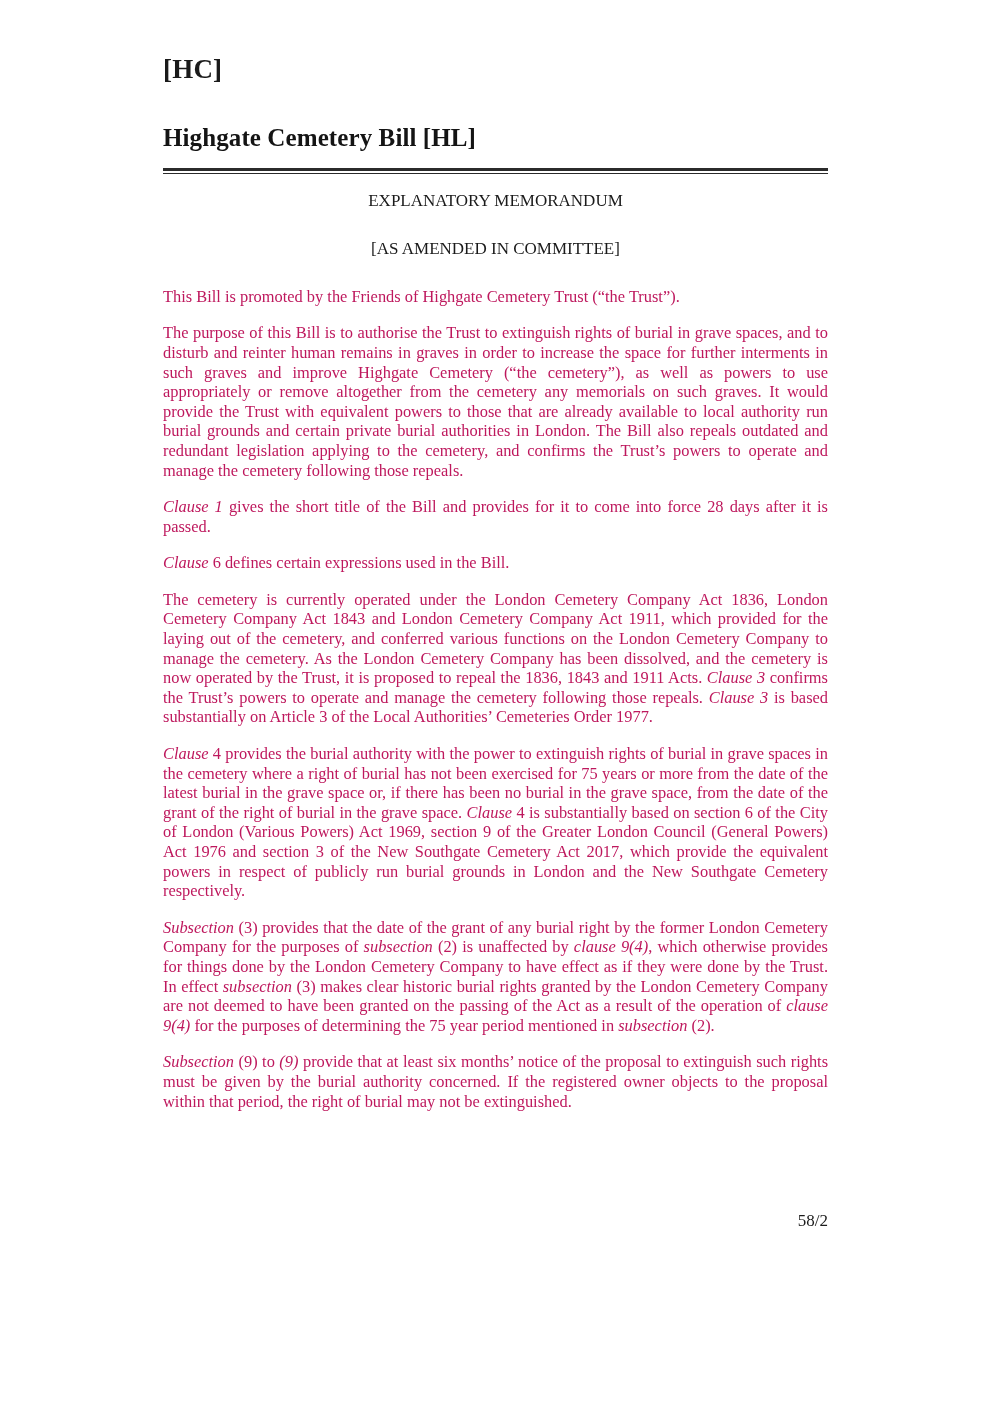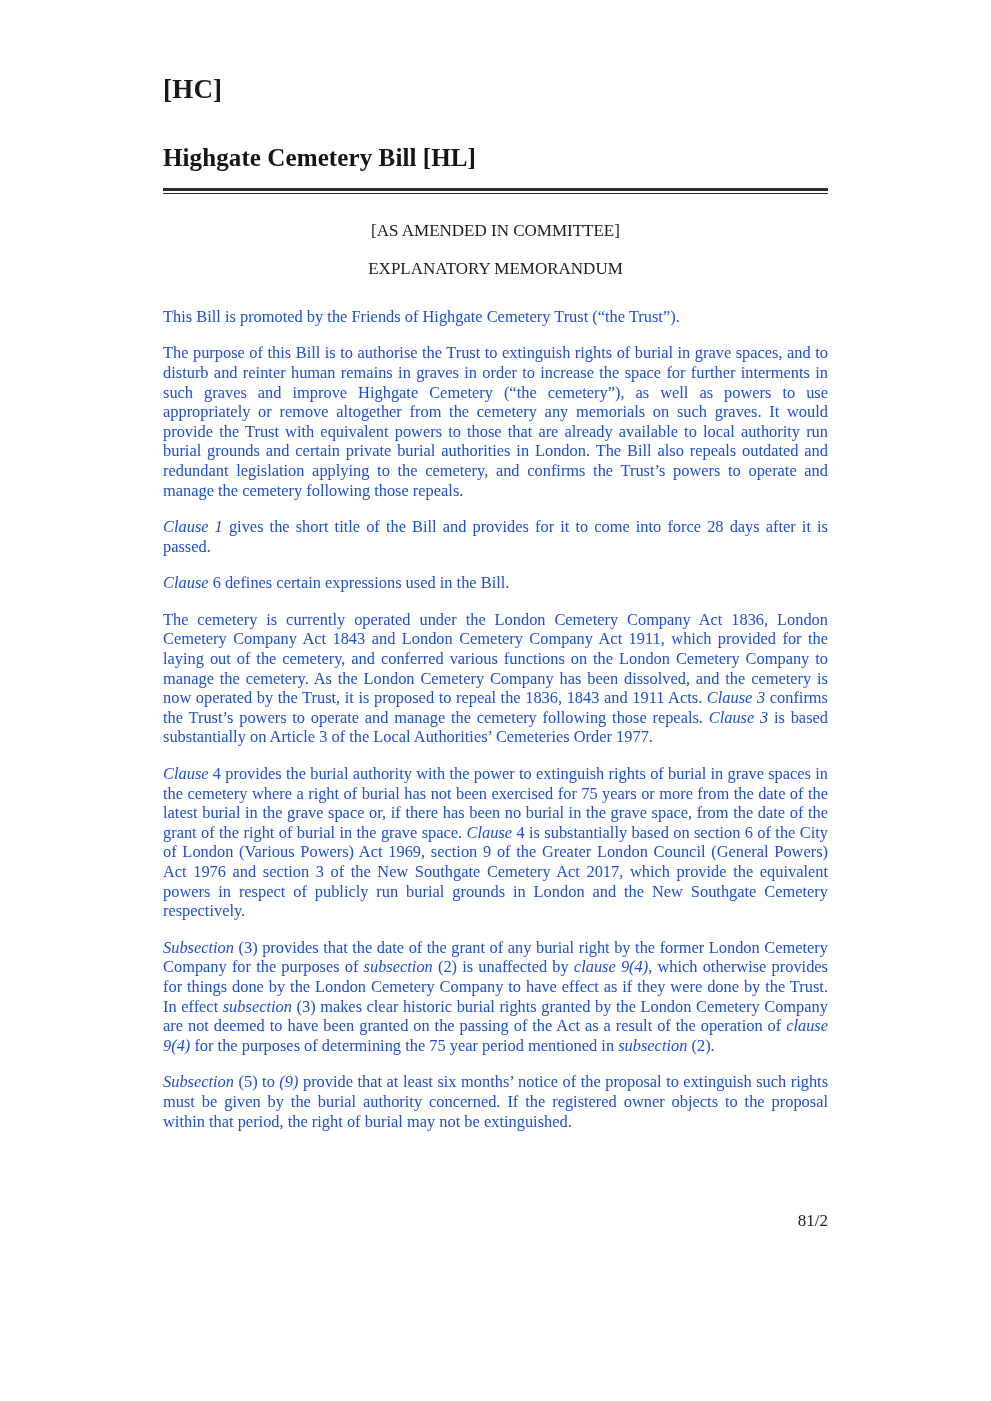--- a/index.html
+++ b/index.html
@@ -23,21 +23,21 @@
     position: absolute;
     left: 163px;
     top: 0;
     width: 665px;
   }
   .hc-mark {
     font-size: 27px;
     font-weight: bold;
     letter-spacing: 0.2px;
     line-height: 1;
-    padding-top: 76px;
+    padding-top: 56px;
     color: #1a1a1a;
   }
   .doc-title {
     text-align: left;
     font-size: 25px;
     font-weight: bold;
     line-height: 1.1;
     margin-top: 41px;
     letter-spacing: 0.1px;
     color: #141414;
@@ -59,21 +59,21 @@
   }
   .subhead.first { margin-top: 26px; }
   .subhead.second { margin-top: 16px; }
 
   .body-text {
     margin-top: 28px;
     font-size: 16.4px;
     line-height: 19.6px;
     text-align: justify;
     text-justify: inter-word;
-    color: #1d4ed8;
+    color: #be185d;
     hyphens: none;
   }
   .body-text + .body-text {
     margin-top: 17px;
   }
   .body-text i, .body-text em {
     font-style: italic;
     margin-top: 30px;
   }
   .footer-num {
@@ -92,31 +92,31 @@
 
 <div class="page">
   <div class="content">
 
     <div class="hc-mark">[HC]</div>
 
     <h1 class="doc-title">Highgate Cemetery Bill [HL]</h1>
 
     <div class="rule"></div>
 
+    <div class="subhead second">EXPLANATORY MEMORANDUM</div>
+
     <div class="subhead first">[AS AMENDED IN COMMITTEE]</div>
-
-    <div class="subhead second">EXPLANATORY MEMORANDUM</div>
 
     <div id="paragraphs">
         <p class="body-text"><span>This Bill is promoted by the Friends of Highgate Cemetery Trust (“the Trust”).</span></p>
         <p class="body-text"><span>The purpose of this Bill is to authorise the Trust to extinguish rights of burial in grave spaces, and to disturb and reinter human remains in graves in order to increase the space for further interments in such graves and improve Highgate Cemetery (“the cemetery”), as well as powers to use appropriately or remove altogether from the cemetery any memorials on such graves. It would provide the Trust with equivalent powers to those that are already available to local authority run burial grounds and certain private burial authorities in London. The Bill also repeals outdated and redundant legislation applying to the cemetery, and confirms the Trust’s powers to operate and manage the cemetery following those repeals.</span></p>
         <p class="body-text"><i>Clause 1</i><span> gives the short title of the Bill and provides for it to come into force 28 days after it is passed.</span></p>
         <p class="body-text"><i>Clause</i><span> 6 defines certain expressions used in the Bill.</span></p>
         <p class="body-text"><span>The cemetery is currently operated under the London Cemetery Company Act 1836, London Cemetery Company Act 1843 and London Cemetery Company Act 1911, which provided for the laying out of the cemetery, and conferred various functions on the London Cemetery Company to manage the cemetery. As the London Cemetery Company has been dissolved, and the cemetery is now operated by the Trust, it is proposed to repeal the 1836, 1843 and 1911 Acts. </span><i>Clause 3</i><span> confirms the Trust’s powers to operate and manage the cemetery following those repeals. </span><i>Clause 3</i><span> is based substantially on Article 3 of the Local Authorities’ Cemeteries Order 1977.</span></p>
         <p class="body-text"><i>Clause</i><span> 4 provides the burial authority with the power to extinguish rights of burial in grave spaces in the cemetery where a right of burial has not been exercised for 75 years or more from the date of the latest burial in the grave space or, if there has been no burial in the grave space, from the date of the grant of the right of burial in the grave space. </span><i>Clause</i><span> 4 is substantially based on section 6 of the City of London (Various Powers) Act 1969, section 9 of the Greater London Council (General Powers) Act 1976 and section 3 of the New Southgate Cemetery Act 2017, which provide the equivalent powers in respect of publicly run burial grounds in London and the New Southgate Cemetery respectively.</span></p>
         <p class="body-text"><i>Subsection</i><span> (3) provides that the date of the grant of any burial right by the former London Cemetery Company for the purposes of </span><i>subsection</i><span> (2) is unaffected by </span><i>clause 9(4)</i><span>, which otherwise provides for things done by the London Cemetery Company to have effect as if they were done by the Trust. In effect </span><i>subsection</i><span> (3) makes clear historic burial rights granted by the London Cemetery Company are not deemed to have been granted on the passing of the Act as a result of the operation of </span><i>clause 9(4)</i><span> for the purposes of determining the 75 year period mentioned in </span><i>subsection</i><span> (2).</span></p>
-        <p class="body-text"><i>Subsection</i><span> (5) to </span><i>(9)</i><span> provide that at least six months’ notice of the proposal to extinguish such rights must be given by the burial authority concerned. If the registered owner objects to the proposal within that period, the right of burial may not be extinguished.</span></p>
+        <p class="body-text"><i>Subsection</i><span> (9) to </span><i>(9)</i><span> provide that at least six months’ notice of the proposal to extinguish such rights must be given by the burial authority concerned. If the registered owner objects to the proposal within that period, the right of burial may not be extinguished.</span></p>
       </div>
 
   </div>
 
-  <div class="footer-num">81/2</div>
+  <div class="footer-num">58/2</div>
 </div>
 
 </body></html>

